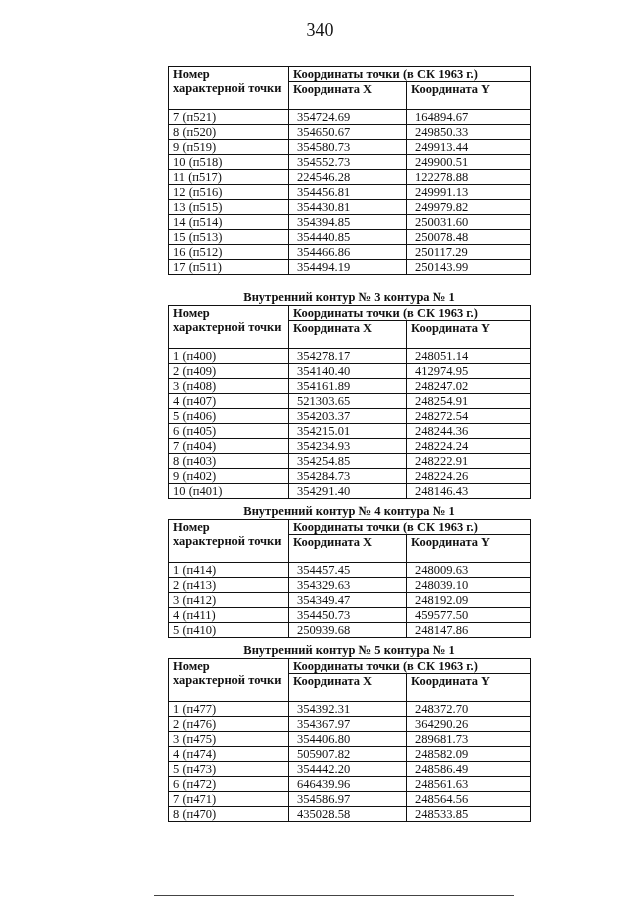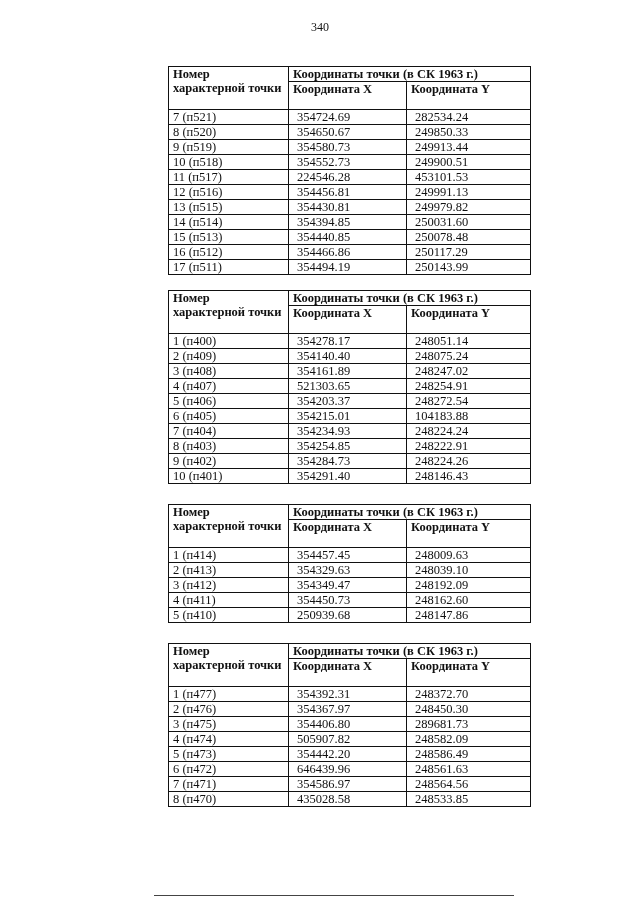--- a/index.html
+++ b/index.html
@@ -1,19 +1,19 @@
 <!DOCTYPE html>
 <html><head>
 <meta charset="utf-8">
 <style>
   html, body { margin: 0; padding: 0; background: #ffffff; }
   body { width: 640px; height: 905px; position: relative; overflow: hidden;
          font-family: "Liberation Serif", serif; color: #111; }
   .page-num { position: absolute; top: 20px; left: 0; width: 640px; text-align: center;
-              font-size: 12px; }
+              font-size: 18px; }
   .block { position: absolute; left: 156px; width: 362px; padding-left: 12px; }
   .caption { text-align: center; font-weight: bold; font-size: 12.5px; line-height: 15px; height: 15px; }
   table { border-collapse: collapse; width: 362px; font-size: 12.5px; table-layout: fixed; }
   td, th { border: 1px solid #111; padding: 0 4px; line-height: 14px; height: 14px; text-align: left; vertical-align: top; }
   th { font-weight: bold; }
   col.c1 { width: 120px; } col.c2 { width: 118px; } col.c3 { width: 124px; }
   td.num { padding-left: 8px; }
   .bottom-line { position: absolute; left: 154px; top: 895px; width: 360px; border-top: 1px solid #444; }
 </style>
 </head>
@@ -33,41 +33,41 @@
       <th rowspan="2" style="height:42px;">Номер характерной точки</th>
       <th colspan="2">Координаты точки (в СК 1963 г.)</th>
     </tr>
     <tr>
       <th style="height:27px;">Координата X</th>
       <th>Координата Y</th>
     </tr>
         <tr>
       <td>7 (п521)</td>
       <td class="num">354724.69</td>
-      <td class="num">282534.24</td>
+      <td class="num">164894.67</td>
     </tr>
         <tr>
       <td>8 (п520)</td>
       <td class="num">354650.67</td>
       <td class="num">249850.33</td>
     </tr>
         <tr>
       <td>9 (п519)</td>
       <td class="num">354580.73</td>
       <td class="num">249913.44</td>
     </tr>
         <tr>
       <td>10 (п518)</td>
       <td class="num">354552.73</td>
       <td class="num">249900.51</td>
     </tr>
         <tr>
       <td>11 (п517)</td>
       <td class="num">224546.28</td>
-      <td class="num">453101.53</td>
+      <td class="num">122278.88</td>
     </tr>
         <tr>
       <td>12 (п516)</td>
       <td class="num">354456.81</td>
       <td class="num">249991.13</td>
     </tr>
         <tr>
       <td>13 (п515)</td>
       <td class="num">354430.81</td>
       <td class="num">249979.82</td>
@@ -89,20 +89,21 @@
     </tr>
         <tr>
       <td>17 (п511)</td>
       <td class="num">354494.19</td>
       <td class="num">250143.99</td>
     </tr>
       </tbody>
     </table>
   </div>
 <div class="block" id="blk1" style="top:290px;">
+    <div class="caption">Внутренний контур № 3 контура № 1</div>
     <table>
     <colgroup>
         <col class="c1">
         <col class="c2">
         <col class="c3">
       </colgroup>
     <tbody>
         <tr>
       <th rowspan="2" style="height:42px;">Номер характерной точки</th>
       <th colspan="2">Координаты точки (в СК 1963 г.)</th>
@@ -112,41 +113,41 @@
       <th>Координата Y</th>
     </tr>
         <tr>
       <td>1 (п400)</td>
       <td class="num">354278.17</td>
       <td class="num">248051.14</td>
     </tr>
         <tr>
       <td>2 (п409)</td>
       <td class="num">354140.40</td>
-      <td class="num">248075.24</td>
+      <td class="num">412974.95</td>
     </tr>
         <tr>
       <td>3 (п408)</td>
       <td class="num">354161.89</td>
       <td class="num">248247.02</td>
     </tr>
         <tr>
       <td>4 (п407)</td>
       <td class="num">521303.65</td>
       <td class="num">248254.91</td>
     </tr>
         <tr>
       <td>5 (п406)</td>
       <td class="num">354203.37</td>
       <td class="num">248272.54</td>
     </tr>
         <tr>
       <td>6 (п405)</td>
       <td class="num">354215.01</td>
-      <td class="num">104183.88</td>
+      <td class="num">248244.36</td>
     </tr>
         <tr>
       <td>7 (п404)</td>
       <td class="num">354234.93</td>
       <td class="num">248224.24</td>
     </tr>
         <tr>
       <td>8 (п403)</td>
       <td class="num">354254.85</td>
       <td class="num">248222.91</td>
@@ -158,20 +159,21 @@
     </tr>
         <tr>
       <td>10 (п401)</td>
       <td class="num">354291.40</td>
       <td class="num">248146.43</td>
     </tr>
       </tbody>
     </table>
   </div>
 <div class="block" id="blk2" style="top:504px;">
+    <div class="caption">Внутренний контур № 4 контура № 1</div>
     <table>
     <colgroup>
         <col class="c1">
         <col class="c2">
         <col class="c3">
       </colgroup>
     <tbody>
         <tr>
       <th rowspan="2" style="height:42px;">Номер характерной точки</th>
       <th colspan="2">Координаты точки (в СК 1963 г.)</th>
@@ -191,31 +193,32 @@
       <td class="num">248039.10</td>
     </tr>
         <tr>
       <td>3 (п412)</td>
       <td class="num">354349.47</td>
       <td class="num">248192.09</td>
     </tr>
         <tr>
       <td>4 (п411)</td>
       <td class="num">354450.73</td>
-      <td class="num">248162.60</td>
+      <td class="num">459577.50</td>
     </tr>
         <tr>
       <td>5 (п410)</td>
       <td class="num">250939.68</td>
       <td class="num">248147.86</td>
     </tr>
       </tbody>
     </table>
   </div>
 <div class="block" id="blk3" style="top:643px;">
+    <div class="caption">Внутренний контур № 5 контура № 1</div>
     <table>
     <colgroup>
         <col class="c1">
         <col class="c2">
         <col class="c3">
       </colgroup>
     <tbody>
         <tr>
       <th rowspan="2" style="height:42px;">Номер характерной точки</th>
       <th colspan="2">Координаты точки (в СК 1963 г.)</th>
@@ -225,21 +228,21 @@
       <th>Координата Y</th>
     </tr>
         <tr>
       <td>1 (п477)</td>
       <td class="num">354392.31</td>
       <td class="num">248372.70</td>
     </tr>
         <tr>
       <td>2 (п476)</td>
       <td class="num">354367.97</td>
-      <td class="num">248450.30</td>
+      <td class="num">364290.26</td>
     </tr>
         <tr>
       <td>3 (п475)</td>
       <td class="num">354406.80</td>
       <td class="num">289681.73</td>
     </tr>
         <tr>
       <td>4 (п474)</td>
       <td class="num">505907.82</td>
       <td class="num">248582.09</td>

